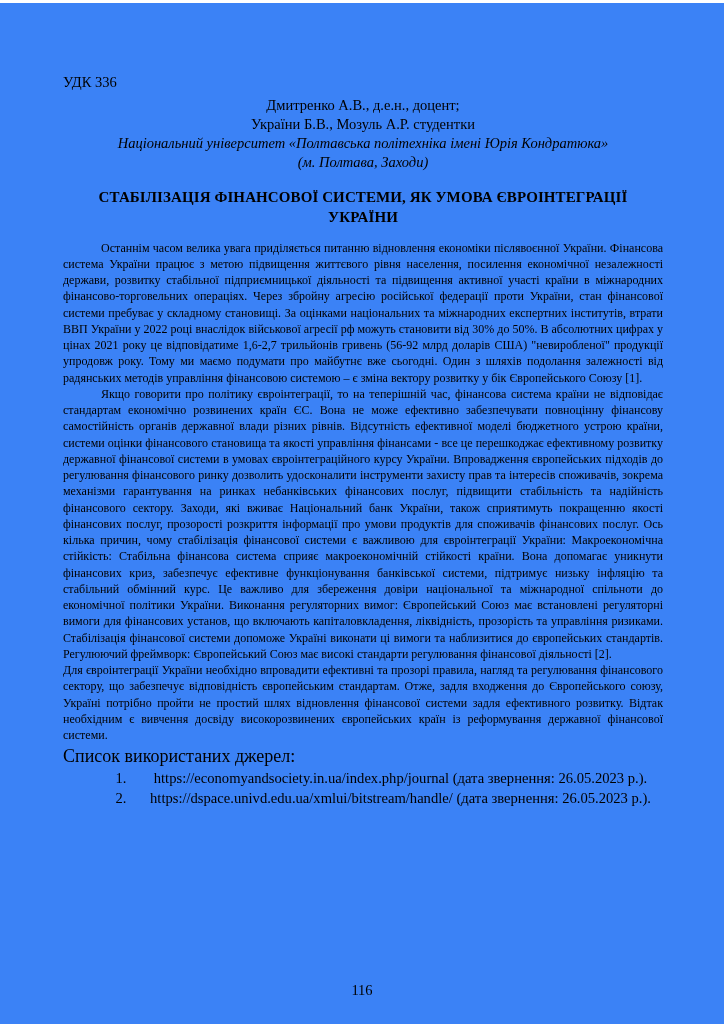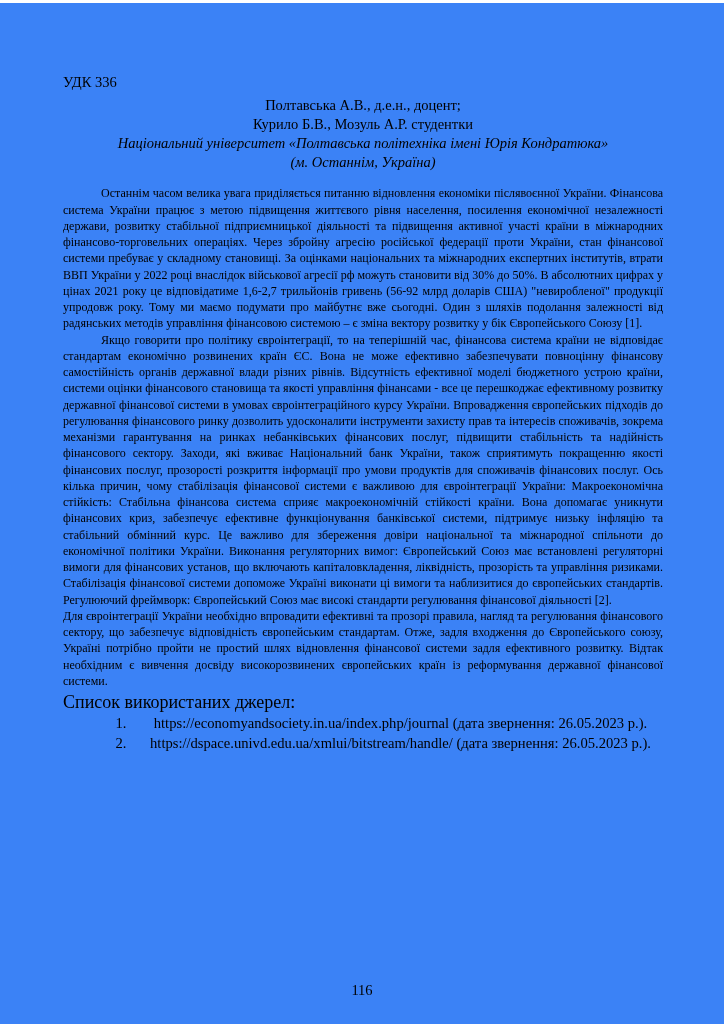--- a/index.html
+++ b/index.html
@@ -107,29 +107,30 @@
 </style>
 </head>
 <body>
 
 <div class="page">
   <div class="content">
 
     <div class="udk">УДК 336</div>
 
     <div class="authors">
-      <div>Полтавська А.В., д.е.н., доцент;</div>
-      <div>Курило Б.В., Мозуль А.Р. студентки</div>
+      <div>Дмитренко А.В., д.е.н., доцент;</div>
+      <div>України Б.В., Мозуль А.Р. студентки</div>
     </div>
 
     <div class="affiliation">
       <div>Національний університет «Полтавська політехніка імені Юрія Кондратюка»</div>
-      <div>(м. Останнім, Україна)</div>
+      <div>(м. Полтава, Заходи)</div>
     </div>
 
+    <h1 class="title">СТАБІЛІЗАЦІЯ ФІНАНСОВОЇ СИСТЕМИ, ЯК УМОВА ЄВРОІНТЕГРАЦІЇ УКРАЇНИ</h1>
 
     <div class="body-block">
 
       <p class="para">Останнім часом велика увага приділяється питанню відновлення економіки післявоєнної України. Фінансова система України працює з метою підвищення життєвого рівня населення, посилення економічної незалежності держави, розвитку стабільної підприємницької діяльності та підвищення активної участі країни в міжнародних фінансово-торговельних операціях. Через збройну агресію російської федерації проти України, стан фінансової системи пребуває у складному становищі. За оцінками національних та міжнародних експертних інститутів, втрати ВВП України у 2022 році внаслідок військової агресії рф можуть становити від 30% до 50%. В абсолютних цифрах у цінах 2021 року це відповідатиме 1,6-2,7 трильйонів гривень (56-92 млрд доларів США) "невиробленої" продукції упродовж року. Тому ми маємо подумати про майбутнє вже сьогодні.  Один з шляхів подолання залежності від радянських методів управління фінансовою системою – є зміна вектору розвитку у бік Європейського Союзу [1].</p>
 
       <p class="para"><span>Якщо  говорити про політику євроінтеграції, то на теперішній час, фінансова система країни не відповідає стандартам економічно розвинених країн ЄС. Вона не може ефективно забезпечувати повноцінну фінансову самостійність органів державної влади різних рівнів. Відсутність ефективної моделі бюджетного устрою країни, системи оцінки фінансового становища та якості управління фінансами - все це перешкоджає ефективному розвитку державної фінансової системи в умовах євроінтеграційного курсу України. Впровадження європейських підходів до регулювання фінансового ринку дозволить удосконалити інструменти захисту прав та інтересів споживачів, зокрема механізми гарантування на ринках небанківських фінансових послуг, підвищити стабільність та надійність фінансового сектору. Заходи, які вживає Національний банк України, також сприятимуть покращенню якості фінансових послуг, прозорості розкриття інформації про умови продуктів для споживачів фінансових послуг. Ось кілька причин, чому стабілізація фінансової системи є важливою для євроінтеграції України: </span><span class="it">Макроекономічна стійкість</span><span>: Стабільна фінансова система сприяє макроекономічній стійкості країни. Вона допомагає уникнути фінансових криз, забезпечує ефективне функціонування банківської системи, підтримує низьку інфляцію та стабільний обмінний курс. Це важливо для збереження довіри національної та міжнародної спільноти до економічної політики України. </span><span class="it">Виконання регуляторних вимог</span><span>: Європейський Союз має встановлені регуляторні вимоги для фінансових установ, що включають капіталовкладення, ліквідність, прозорість та управління ризиками. Стабілізація фінансової системи допоможе Україні виконати ці вимоги та наблизитися до європейських стандартів. </span><span class="it">Регулюючий фреймворк</span><span>: Європейський Союз має високі стандарти регулювання фінансової діяльності [2].</span></p>
 
       <p class="para noindent">Для євроінтеграції України необхідно впровадити ефективні та прозорі правила, нагляд та регулювання фінансового сектору, що забезпечує відповідність європейським стандартам. Отже, задля входження до Європейського союзу, Україні потрібно пройти не простий шлях відновлення фінансової системи задля ефективного розвитку. Відтак необхідним є вивчення досвіду високорозвинених європейських країн із реформування державної фінансової системи.</p>
 
     </div>

